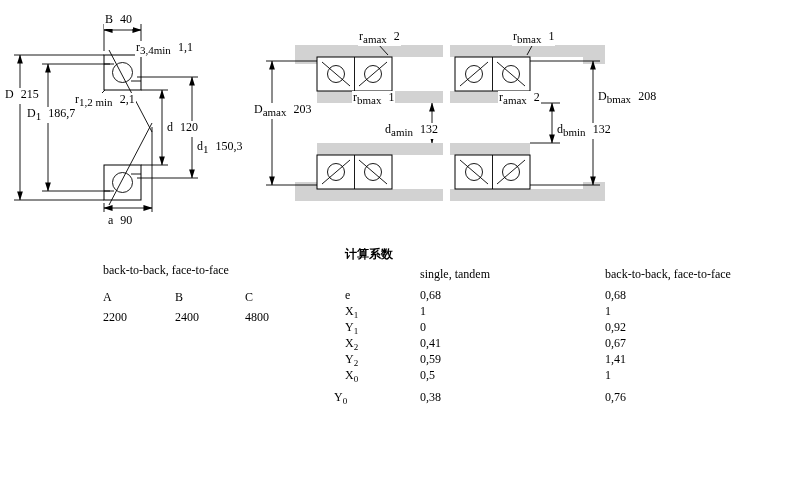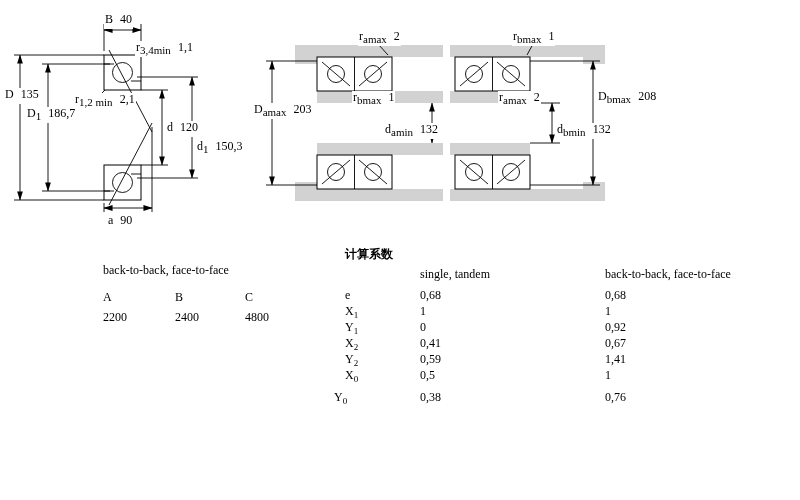--- a/index.html
+++ b/index.html
@@ -124,21 +124,21 @@
       <line x1="530" y1="143" x2="560" y2="143"></line>
       <line x1="552" y1="103" x2="552" y2="143" marker-start="url(#ah)" marker-end="url(#ah)"></line>
 
       <line x1="533" y1="44" x2="527" y2="55"></line>
       <line x1="523" y1="98" x2="531" y2="92"></line>
     </g>
   </svg>
 
   <div class="dim-label" style="left:104px;top:13px"><span>B</span><sub></sub><span class="val">40</span></div>
   <div class="dim-label" style="left:135px;top:41px"><span>r</span><sub>3,4min</sub><span class="val">1,1</span></div>
-  <div class="dim-label" style="left:4px;top:88px"><span>D</span><sub></sub><span class="val">135</span></div>
+  <div class="dim-label" style="left:4px;top:88px"><span>D</span><sub></sub><span class="val">215</span></div>
   <div class="dim-label" style="left:74px;top:93px"><span>r</span><sub>1,2 min</sub><span class="val">2,1</span></div>
   <div class="dim-label" style="left:26px;top:107px"><span>D</span><sub>1</sub><span class="val">186,7</span></div>
   <div class="dim-label" style="left:166px;top:121px"><span>d</span><sub></sub><span class="val">120</span></div>
   <div class="dim-label" style="left:196px;top:140px"><span>d</span><sub>1</sub><span class="val">150,3</span></div>
   <div class="dim-label" style="left:107px;top:214px"><span>a</span><sub></sub><span class="val">90</span></div>
 
   <div class="dim-label" style="left:358px;top:30px"><span>r</span><sub>amax</sub><span class="val">2</span></div>
   <div class="dim-label" style="left:352px;top:91px"><span>r</span><sub>bmax</sub><span class="val">1</span></div>
   <div class="dim-label" style="left:253px;top:103px"><span>D</span><sub>amax</sub><span class="val">203</span></div>
   <div class="dim-label" style="left:384px;top:123px"><span>d</span><sub>amin</sub><span class="val">132</span></div>

